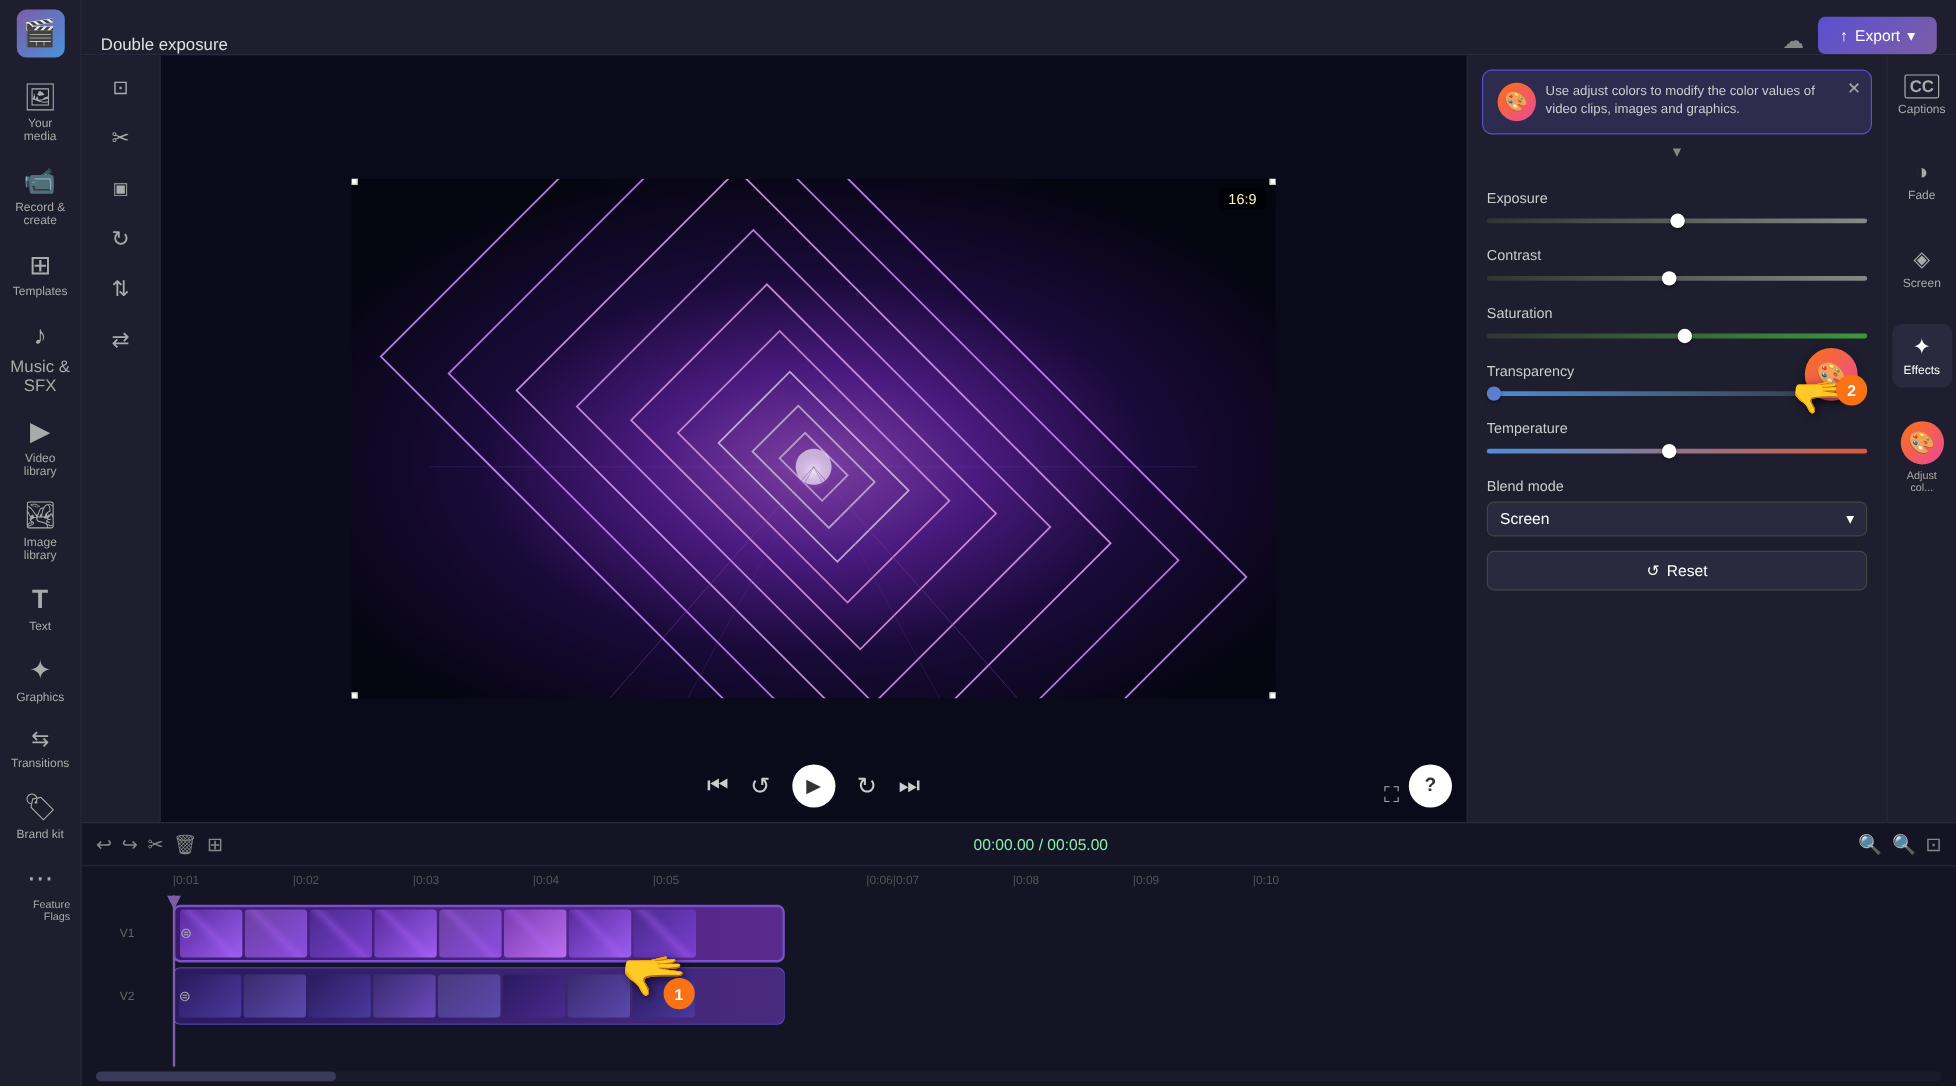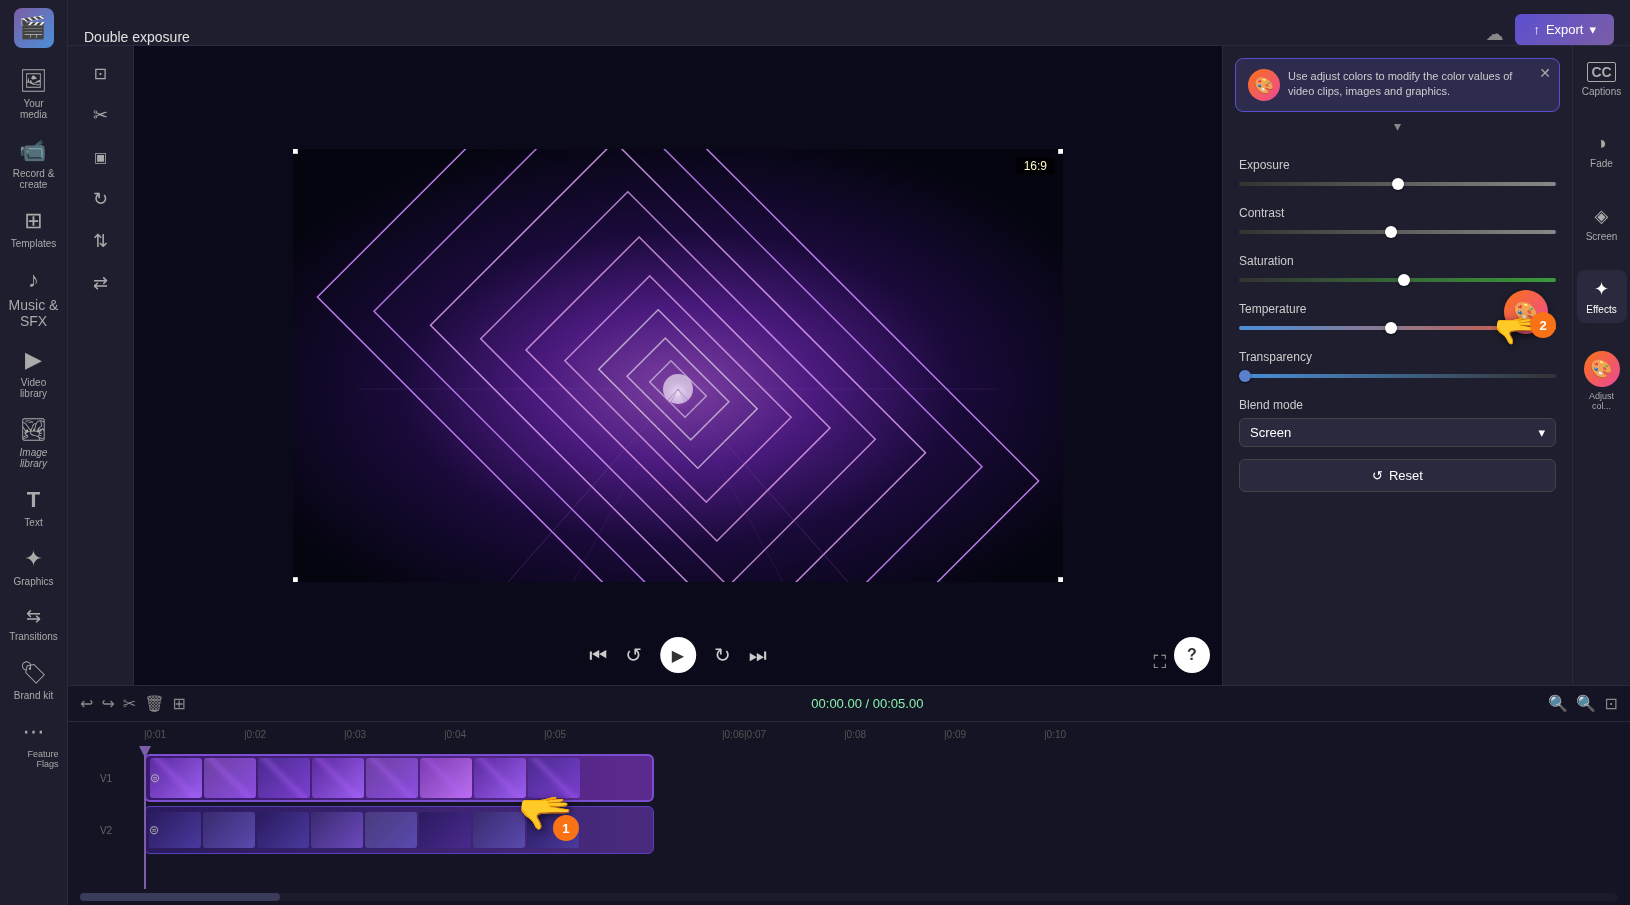--- a/index.html
+++ b/index.html
@@ -405,21 +405,21 @@
   <div class="sidebar-item">
     <span class="icon">♪</span>
     <span style="font-size:14px;text-align:center;">Music &amp; SFX</span>
   </div>
   <div class="sidebar-item">
     <span class="icon">▶</span>
     <span style="font-size:10px;text-align:center;">Video library</span>
   </div>
   <div class="sidebar-item">
     <span class="icon">🏞</span>
-    <span style="font-size:10px;text-align:center;font-style:italic;">Image library</span>
+    <span style="font-size:10px;text-align:center;">Image library</span>
   </div>
   <div class="sidebar-item">
     <span class="icon" style="font-size:22px;font-weight:bold;">T</span>
     <span>Text</span>
   </div>
   <div class="sidebar-item">
     <span class="icon">✦</span>
     <span>Graphics</span>
   </div>
   <div class="sidebar-item">
@@ -563,33 +563,33 @@
           <div class="slider-section">
             <div class="slider-label">Saturation</div>
             <div style="position:relative;height:12px;display:flex;align-items:center;">
               <div style="width:100%;height:4px;background:linear-gradient(90deg,#333,#3a9a3a);border-radius:2px;position:relative;">
                 <div style="width:12px;height:12px;background:white;border-radius:50%;position:absolute;top:-4px;left:52%;transform:translateX(-50%);cursor:pointer;box-shadow:0 1px 3px rgba(0,0,0,0.5);"></div>
               </div>
             </div>
           </div>
 
           <div class="slider-section">
+            <div class="slider-label">Transparency</div>
+            <div style="position:relative;height:12px;display:flex;align-items:center;">
+              <div style="width:100%;height:4px;background:linear-gradient(90deg,#4a90d9,#333);border-radius:2px;position:relative;">
+                <div style="width:12px;height:12px;background:#5a7fcf;border-radius:50%;position:absolute;top:-4px;left:2%;transform:translateX(-50%);cursor:pointer;box-shadow:0 1px 3px rgba(0,0,0,0.5);"></div>
+              </div>
+            </div>
+          </div>
+
+          <div class="slider-section">
             <div class="slider-label">Temperature</div>
             <div style="position:relative;height:12px;display:flex;align-items:center;">
               <div style="width:100%;height:4px;background:linear-gradient(90deg,#4a90d9,#d95a3a);border-radius:2px;position:relative;">
                 <div style="width:12px;height:12px;background:white;border-radius:50%;position:absolute;top:-4px;left:48%;transform:translateX(-50%);cursor:pointer;box-shadow:0 1px 3px rgba(0,0,0,0.5);"></div>
-              </div>
-            </div>
-          </div>
-
-          <div class="slider-section">
-            <div class="slider-label">Transparency</div>
-            <div style="position:relative;height:12px;display:flex;align-items:center;">
-              <div style="width:100%;height:4px;background:linear-gradient(90deg,#4a90d9,#333);border-radius:2px;position:relative;">
-                <div style="width:12px;height:12px;background:#5a7fcf;border-radius:50%;position:absolute;top:-4px;left:2%;transform:translateX(-50%);cursor:pointer;box-shadow:0 1px 3px rgba(0,0,0,0.5);"></div>
               </div>
             </div>
           </div>
 
           <div class="blend-mode-section">
             <div class="blend-label">Blend mode</div>
             <div class="blend-select">
               <span>Screen</span>
               <span>▾</span>
             </div>

